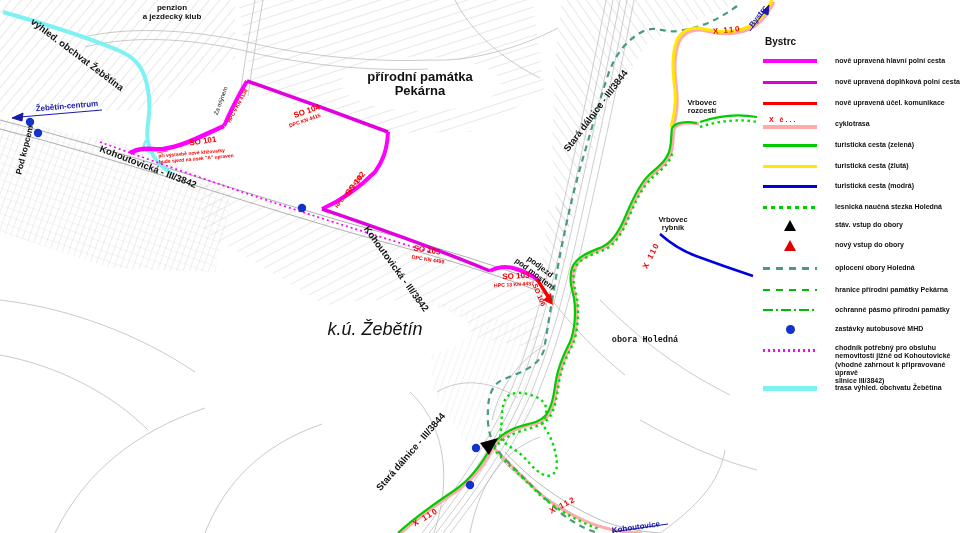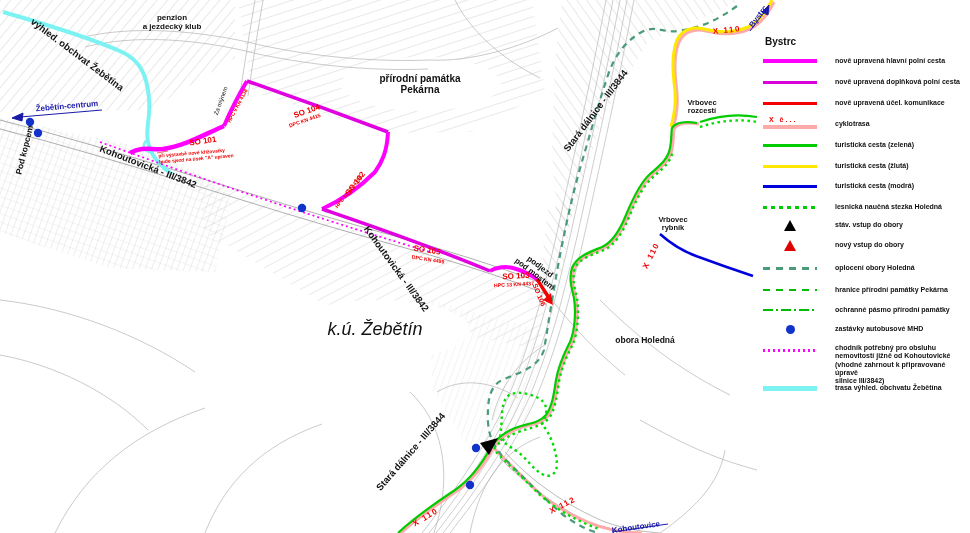--- a/index.html
+++ b/index.html
@@ -175,31 +175,31 @@
     <polygon points="769,5 762,12 768,15"></polygon>
     <line x1="612" y1="532" x2="668" y2="524"></line>
   </g>
 
   <line x1="168" y1="151" x2="157" y2="153" stroke="#EE0000" stroke-width="0.6"></line>
 </svg>
 
 <div class="ml blk" style="left:77px;top:55px;transform:translate(-50%,-50%) rotate(37deg);font-size:9.5px;">výhled. obchvat Žebětína</div>
 <div class="ml nav" style="left:67px;top:107px;transform:translate(-50%,-50%) rotate(-5deg);font-size:8px;">Žebětín-centrum</div>
 <div class="ml blk" style="left:25px;top:150px;transform:translate(-50%,-50%) rotate(-76deg);font-size:8.5px;">Pod kopcem</div>
-<div class="ml blk ctr" style="left:172px;top:23px;transform:translate(-50%,-50%);font-size:8px;">penzion
+<div class="ml blk ctr" style="left:172px;top:13px;transform:translate(-50%,-50%);font-size:8px;">penzion
 a jezdecký klub</div>
 <div class="ml blk" style="left:221px;top:101px;transform:translate(-50%,-50%) rotate(-70deg);font-size:6px;font-weight:normal;">Za mlýnem</div>
-<div class="ml blk ctr" style="left:420px;top:84px;transform:translate(-50%,-50%);font-size:10px;">přírodní památka
+<div class="ml blk ctr" style="left:420px;top:84px;transform:translate(-50%,-50%);font-size:13px;">přírodní památka
 Pekárna</div>
 <div class="ml blk" style="left:148px;top:167px;transform:translate(-50%,-50%) rotate(21deg);font-size:9.5px;">Kohoutovická - III/3842</div>
 <div class="ml blk" style="left:396px;top:269px;transform:translate(-50%,-50%) rotate(54deg);font-size:9.5px;">Kohoutovická - III/3842</div>
 <div class="ml blk" style="left:596px;top:111px;transform:translate(-50%,-50%) rotate(-53deg);font-size:9.5px;">Stará dálnice - III/3844</div>
 <div class="ml blk" style="left:411px;top:452px;transform:translate(-50%,-50%) rotate(-49deg);font-size:9.5px;">Stará dálnice - III/3844</div>
 <div class="ml" style="left:375px;top:330px;transform:translate(-50%,-50%);font-size:18px;font-style:italic;color:#111;">k.ú. Žebětín</div>
-<div class="ml blk" style="left:645px;top:341px;transform:translate(-50%,-50%);font-size:8.5px;">obora Holedná</div>
+<div class="ml blk" style="left:645px;top:341px;transform:translate(-50%,-50%);font-size:8.5px;font-family:Liberation Mono, monospace;">obora Holedná</div>
 <div class="ml blk ctr" style="left:537px;top:271px;transform:translate(-50%,-50%) rotate(37deg);font-size:8px;">podjezd
 pod mostem</div>
 <div class="ml blk ctr" style="left:702px;top:107px;transform:translate(-50%,-50%);font-size:7.5px;">Vrbovec
 rozcestí</div>
 <div class="ml blk ctr" style="left:673px;top:224px;transform:translate(-50%,-50%);font-size:7.5px;">Vrbovec
 rybník</div>
 <div class="ml nav" style="left:759px;top:17px;transform:translate(-50%,-50%) rotate(-54deg);font-size:8px;">Bystrc</div>
 <div class="ml nav" style="left:636px;top:528px;transform:translate(-50%,-50%) rotate(-8deg);font-size:8px;">Kohoutovice</div>
 
 <div class="ml red" style="left:203px;top:142px;transform:translate(-50%,-50%) rotate(-8deg);font-size:8px;">SO 101</div>

